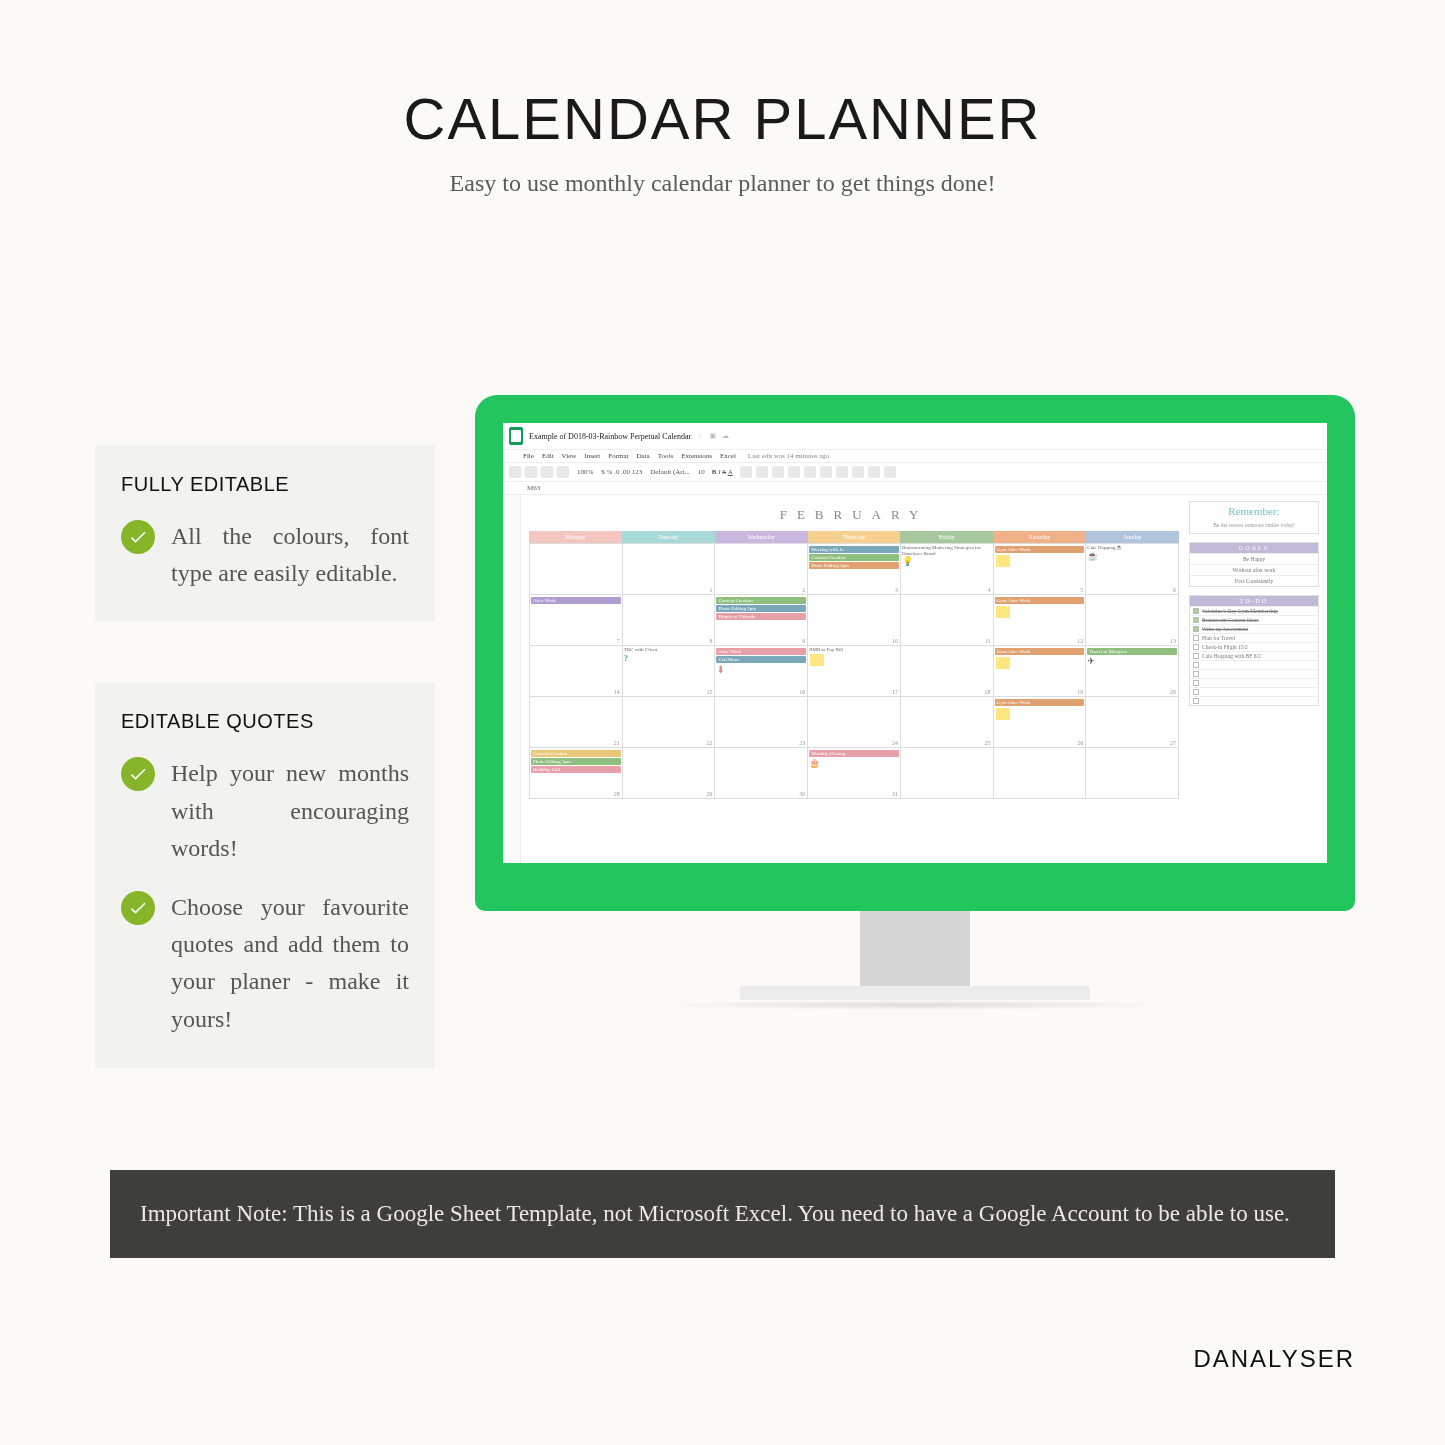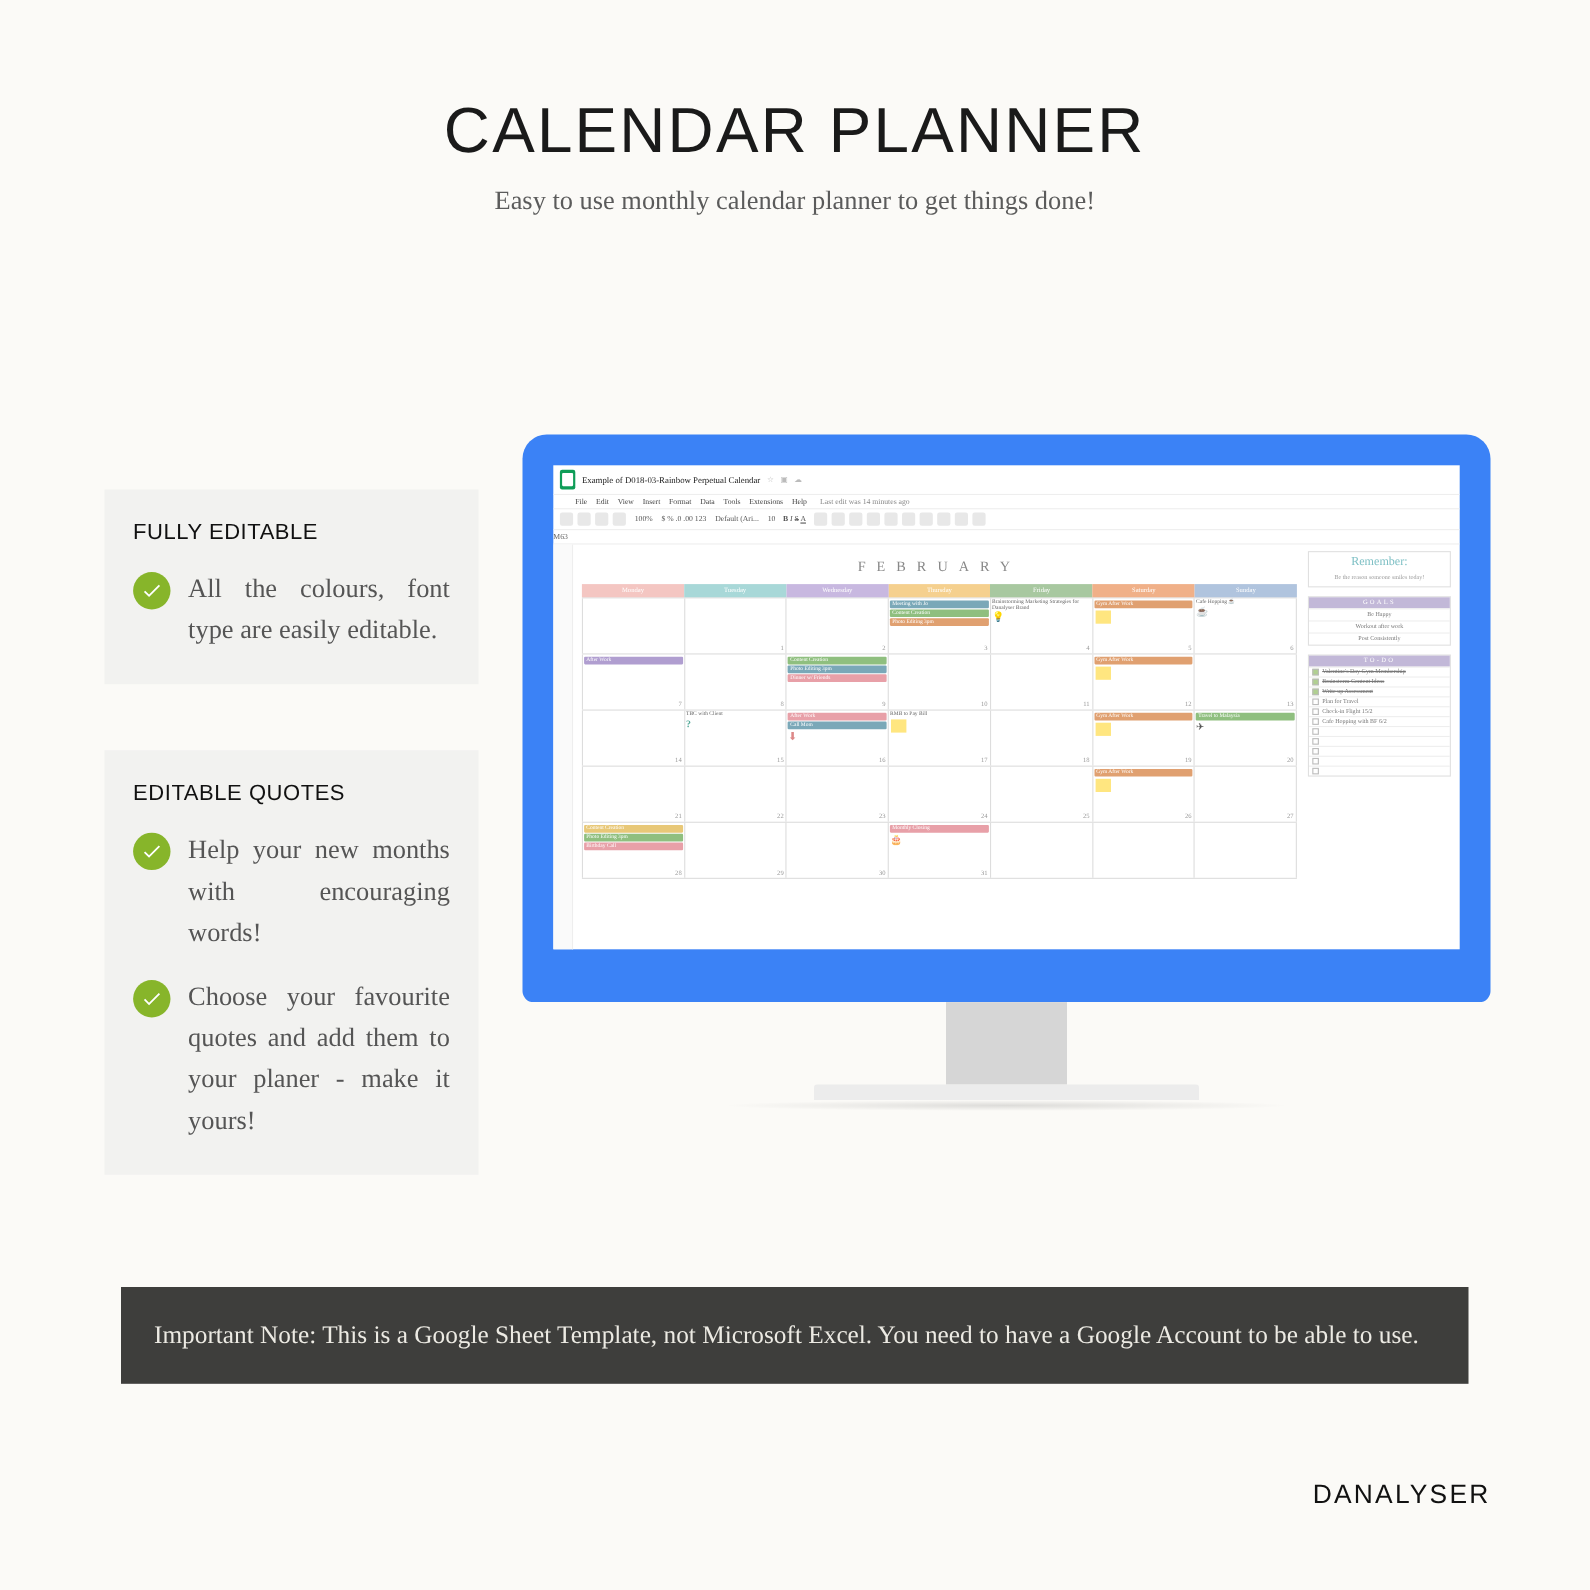--- a/index.html
+++ b/index.html
@@ -16,36 +16,36 @@
 .card h3  { font-family:'Helvetica Neue', Arial, sans-serif; font-weight:500; font-size:20px; letter-spacing:0.5px; margin-bottom:22px; color:#111; }
 .bullet   { display:flex; gap:16px; margin-bottom:22px; }
 .bullet:last-child { margin-bottom:0; }
 .check    { flex:0 0 34px; width:34px; height:34px; border-radius:50%; background:#87b52a; display:flex; align-items:center; justify-content:center; margin-top:2px;}
 .check svg{ width:20px; height:20px; }
 .btxt     { font-size:24px; line-height:1.55; color:#555; text-align:justify; }
 
 
 .monitor-wrap { position:absolute; left:475px; top:395px; width:880px; }
 .monitor { width:100%; }
-.bezel   { background:#3b82f6; border-radius:22px 22px 10px 10px; padding:28px 28px 48px 28px; }
+.bezel   { background:#22c55e; border-radius:22px 22px 10px 10px; padding:28px 28px 48px 28px; }
 .screen  { background:#fff; height:440px; overflow:hidden; font-family:Arial, sans-serif; font-size:7px; color:#555; }
 .stand-neck { width:110px; height:75px; background:#d6d6d6; margin:0 auto; }
 .stand-base { width:350px; height:14px; background:#ececec; margin:0 auto; border-radius:3px 3px 0 0; }
 .shadow  { width:520px; height:10px; background:radial-gradient(ellipse at center, rgba(0,0,0,0.12) 0%, transparent 70%); margin:0 auto; }
 
 
 .gs-top { display:flex; align-items:center; gap:6px; padding:4px 6px; border-bottom:1px solid #eee;}
 .gs-icon{ width:14px; height:18px; background:#0f9d58; border-radius:2px; position:relative;}
 .gs-icon::after{content:'';position:absolute;inset:3px 2px;background:#fff;border-radius:1px;}
 .gs-title{font-size:8px;color:#222;}
 .gs-sub  {font-size:7px;color:#888;margin-left:4px;}
 .gs-menu { display:flex; gap:8px; padding:2px 20px; font-size:7px; color:#444;}
 .gs-tools{ display:flex; gap:4px; padding:3px 6px; border-top:1px solid #eee; border-bottom:1px solid #eee; align-items:center;}
 .tool    { width:12px; height:12px; background:#e8e8e8; border-radius:2px;}
-.cellref { padding:2px 0; font-size:7px; border-bottom:1px solid #eee; color:#666;}
+.cellref { padding:2px 24px; font-size:7px; border-bottom:1px solid #eee; color:#666;}
 
 .sheet-body{ display:flex; height:calc(100% - 62px); }
 .rownums  { width:18px; background:#fafafa; border-right:1px solid #eee; }
 .sheet-main{ flex:1; padding:6px 8px 0 8px; display:flex; gap:10px; }
 .cal-area { flex:1; }
 .side-area{ width:130px; }
 
 .month    { text-align:center; letter-spacing:10px; font-size:13px; color:#888; margin:6px 0 8px; font-family:Georgia, serif;}
 .cal-grid { width:100%; }
 .dow      { display:flex; }
@@ -141,21 +141,21 @@
         </div>
         <div class="gs-menu">
           <span>File</span>
           <span>Edit</span>
           <span>View</span>
           <span>Insert</span>
           <span>Format</span>
           <span>Data</span>
           <span>Tools</span>
           <span>Extensions</span>
-          <span>Help</span>
+          <span>Excel</span>
           <span class="gs-sub">Last edit was 14 minutes ago</span>
         </div>
         <div class="gs-tools">
           <div class="tool"></div>
           <div class="tool"></div>
           <div class="tool"></div>
           <div class="tool"></div>
           <span style="font-size:7px;margin:0 4px;">100%</span>
           <span style="font-size:7px;">$ % .0 .00 123</span>
           <span style="font-size:7px;margin:0 4px;">Default (Ari...</span>

